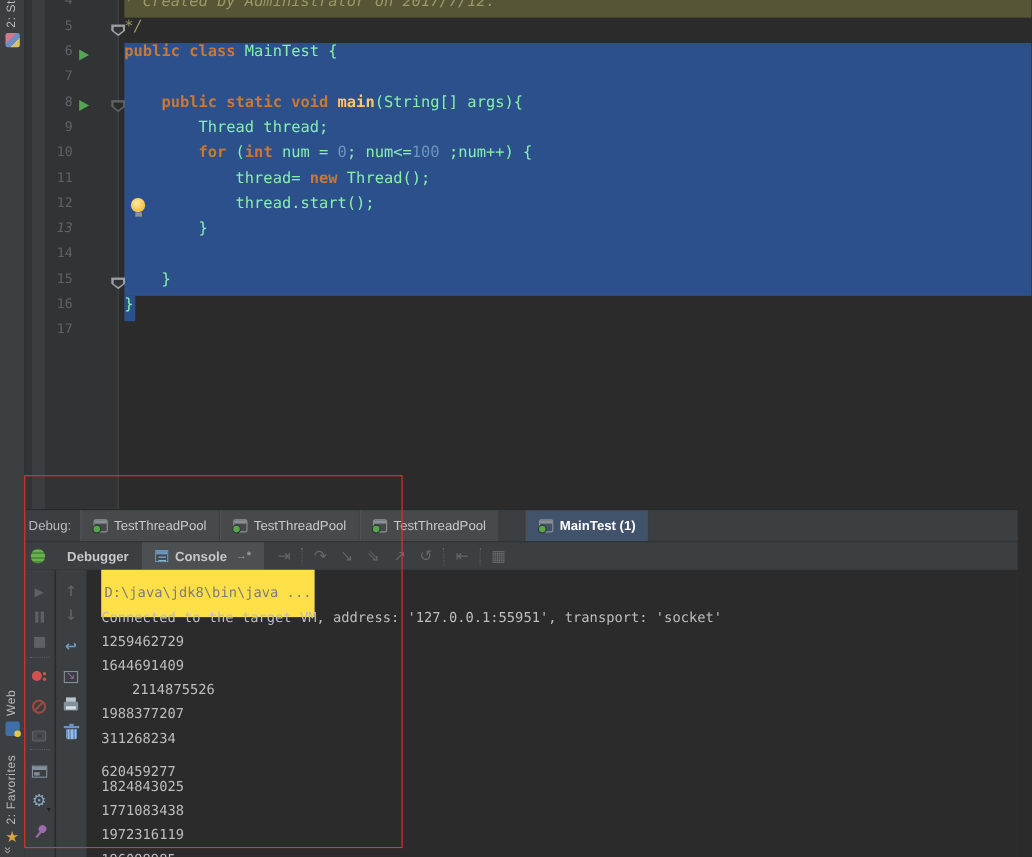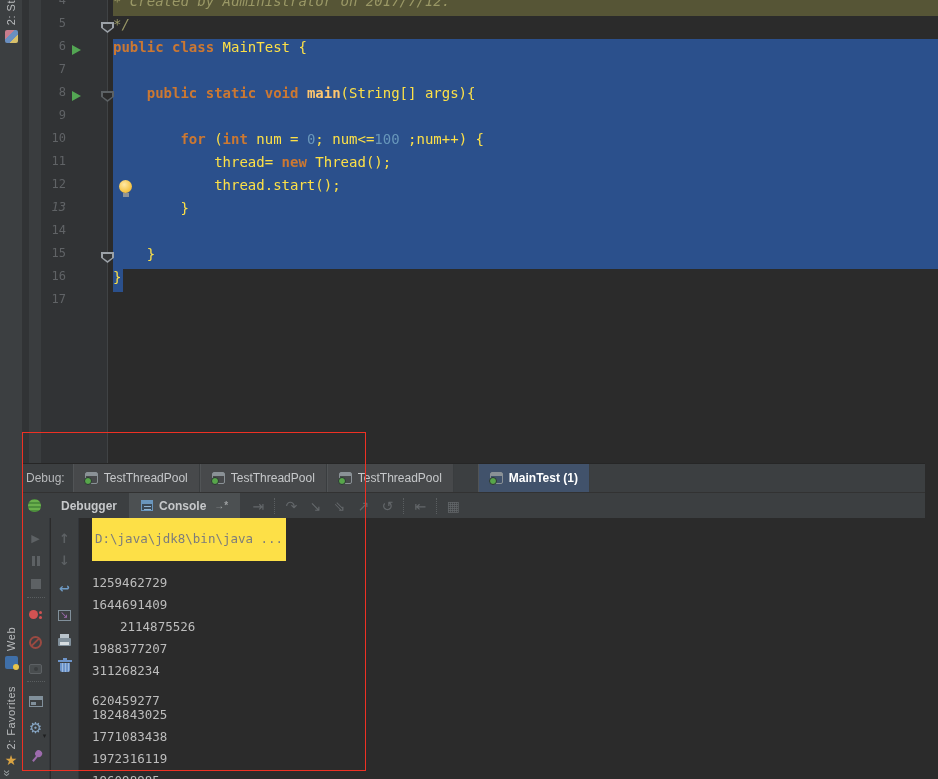--- a/index.html
+++ b/index.html
@@ -25,21 +25,21 @@
   .sel-block { position:absolute; left:91px; right:0; top:39px; height:230px; background:#2b508c; }
   .brace-sel { position:absolute; left:91px; top:269px; width:10px; height:23px; background:#2b508c; }
   .olive-band { position:absolute; left:91px; right:0; top:-7px; height:23px; background:#565536; }
   .gutter-num { position:absolute; left:0; width:44px; height:23px; line-height:23px; text-align:right;
                 color:#606366; font:12px "DejaVu Sans Mono", monospace; }
   .code-line { position:absolute; left:91px; height:23px; line-height:23px; white-space:pre;
                font:14px "DejaVu Sans Mono", monospace; color:#a9b7c6; }
   .tok-kw { color:#cc7832; font-weight:bold; }
   .tok-fn { color:#ffc66d; font-weight:bold; }
   .tok-num { color:#6897bb; }
-  .tok-plain { color:#fde047;text-align:right; }
+  .tok-plain { color:#86efac;text-align:right; }
   .tok-comment { color:#9a9866; font-style:italic; }
   .run-icon { position:absolute; left:50px; width:0; height:0;
               border-left:9px solid #53a653; border-top:5.5px solid transparent; border-bottom:5.5px solid transparent; }
   .marker { position:absolute; left:79px; width:13px; height:11px; }
   .marker::before { content:""; position:absolute; inset:0; background:#9ba1a7;
                     clip-path:polygon(0 0,100% 0,100% 52%,50% 100%,0 52%); }
   .marker::after { content:""; position:absolute; left:2px; top:2px; right:2px; bottom:2px; background:#313335;
                    clip-path:polygon(0 0,100% 0,100% 52%,50% 100%,0 52%); }
   .marker.dark::before { background:#5c6164; }
   .marker.dark::after  { background:#2b2b2b; }
@@ -157,20 +157,21 @@
       <div class="gutter-num" style="top: 39px;">6</div>
       <div class="run-icon" style="top: 45px;"></div>
       <div class="code-line" style="top: 39px;"><span class="tok-kw">public class </span><span class="tok-plain">MainTest {</span></div>
       <div class="gutter-num" style="top: 62px;">7</div>
       <div class="code-line" style="top: 62px;"></div>
       <div class="gutter-num" style="top: 85px;">8</div>
       <div class="run-icon" style="top: 91px;"></div>
       <div class="marker dark" style="top: 91px;"></div>
       <div class="code-line" style="top: 85px;"><span class="tok-plain">    </span><span class="tok-kw">public static void </span><span class="tok-fn">main</span><span class="tok-plain">(String[] args){</span></div>
       <div class="gutter-num" style="top: 108px;">9</div>
+      <div class="code-line" style="top: 108px;"><span class="tok-plain">        Thread thread;</span></div>
       <div class="gutter-num" style="top: 131px;">10</div>
       <div class="code-line" style="top: 131px;"><span class="tok-plain">        </span><span class="tok-kw">for </span><span class="tok-plain">(</span><span class="tok-kw">int</span><span class="tok-plain"> num = </span><span class="tok-num">0</span><span class="tok-plain">; num&lt;=</span><span class="tok-num">100</span><span class="tok-plain"> ;num++) {</span></div>
       <div class="gutter-num" style="top: 154px;">11</div>
       <div class="code-line" style="top: 154px;"><span class="tok-plain">            thread= </span><span class="tok-kw">new</span><span class="tok-plain"> Thread();</span></div>
       <div class="gutter-num" style="top: 177px;">12</div>
       <div class="bulb" style="top: 180px;"></div>
       <div class="code-line" style="top: 177px;"><span class="tok-plain">            thread.start();</span></div>
       <div class="gutter-num" style="top: 200px; font-style: italic;">13</div>
       <div class="code-line" style="top: 200px;"><span class="tok-plain">        }</span></div>
       <div class="gutter-num" style="top: 223px;">14</div>
@@ -279,20 +280,21 @@
           </div>
           <div class="icn" style="top: 112px;">
             <div class="i-printer"></div>
           </div>
           <div class="icn" style="top: 138px;">
             <div class="i-trash"></div>
           </div>
         </div>
       <div class="console" id="console-lines">
           <div class="console-line cmd" style="top: 10px;"><span class="cmd-band">D:\java\jdk8\bin\java ...</span></div>
+          <div class="console-line" style="top: 32px;">Connected to the target VM, address: '127.0.0.1:55951', transport: 'socket'</div>
           <div class="console-line" style="top: 54px;">1259462729</div>
           <div class="console-line" style="top: 76px;">1644691409</div>
           <div class="console-line" style="top: 98px; margin-left: 28px;">2114875526</div>
           <div class="console-line" style="top: 120px;">1988377207</div>
           <div class="console-line" style="top: 142px;">311268234</div>
           <div class="console-line" style="top: 172px; text-align: right;">620459277</div>
           <div class="console-line" style="top: 186px;">1824843025</div>
           <div class="console-line" style="top: 208px;">1771083438</div>
           <div class="console-line" style="top: 230px;">1972316119</div>
           <div class="console-line" style="top: 252px;">196098985</div>

